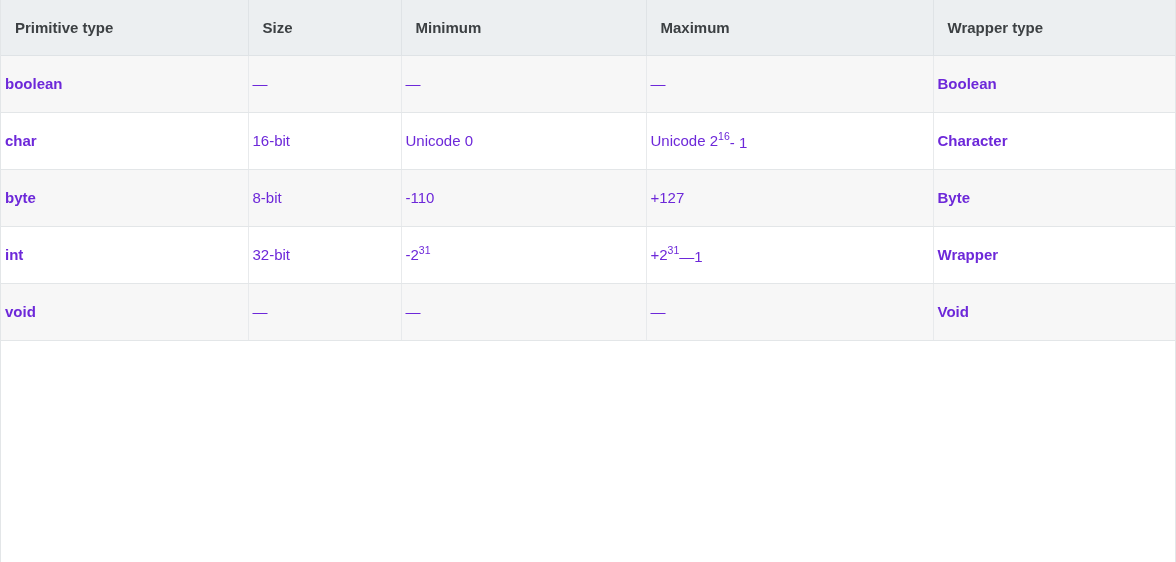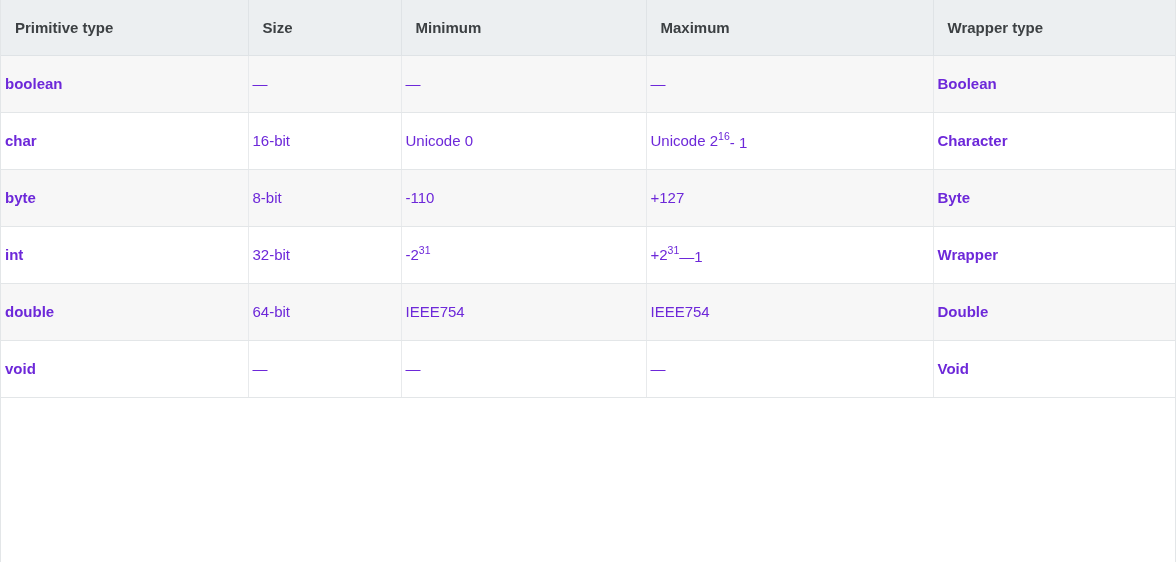--- a/index.html
+++ b/index.html
@@ -134,27 +134,20 @@
           <td class="col-wrap"><span class="cell-val">Byte</span></td>
         </tr>
         <tr>
           <td class="col-prim"><span class="cell-val">int</span></td>
           <td class="col-size"><span class="cell-val">32-bit</span></td>
           <td class="col-minimum"><span class="cell-val">-2<sup>31</sup></span></td>
           <td class="col-maximum"><span class="cell-val">+2<sup>31</sup><span class="dash-lo">—1</span></span></td>
           <td class="col-wrap"><span class="cell-val">Wrapper</span></td>
         </tr>
         <tr>
-          <td class="col-prim"><span class="cell-val">double</span></td>
-          <td class="col-size"><span class="cell-val">64-bit</span></td>
-          <td class="col-minimum"><span class="cell-val">IEEE754</span></td>
-          <td class="col-maximum"><span class="cell-val">IEEE754</span></td>
-          <td class="col-wrap"><span class="cell-val">Double</span></td>
-        </tr>
-        <tr>
           <td class="col-prim"><span class="cell-val">void</span></td>
           <td class="col-size"><span class="cell-val">—</span></td>
           <td class="col-minimum"><span class="cell-val">—</span></td>
           <td class="col-maximum"><span class="cell-val">—</span></td>
           <td class="col-wrap"><span class="cell-val">Void</span></td>
         </tr>
       </tbody>
   </table>
 </div>
 

